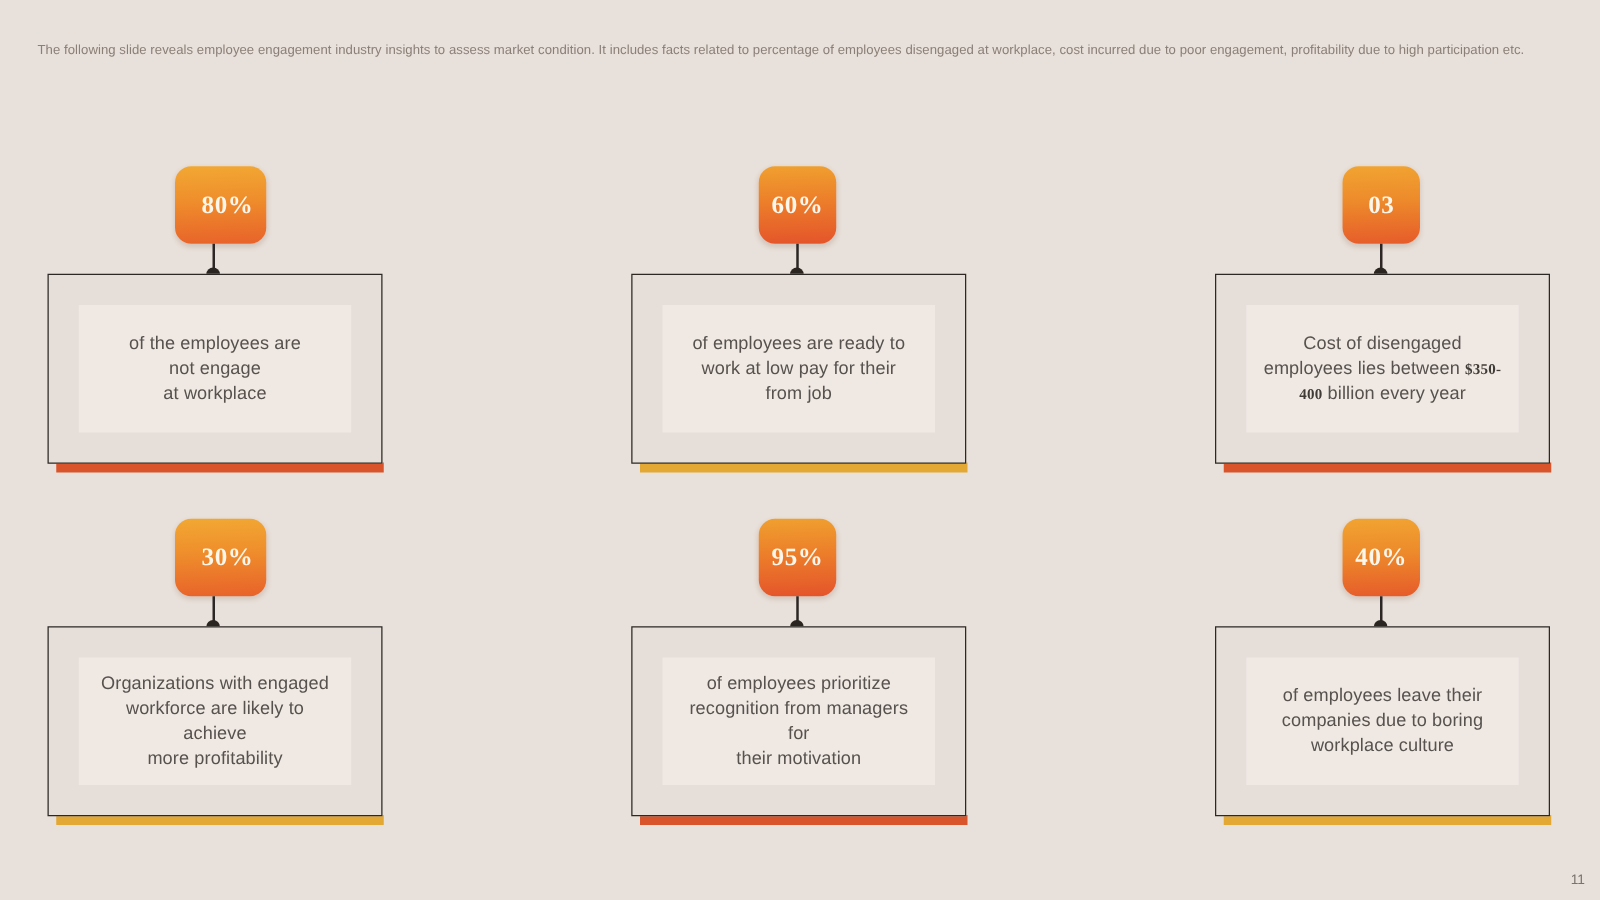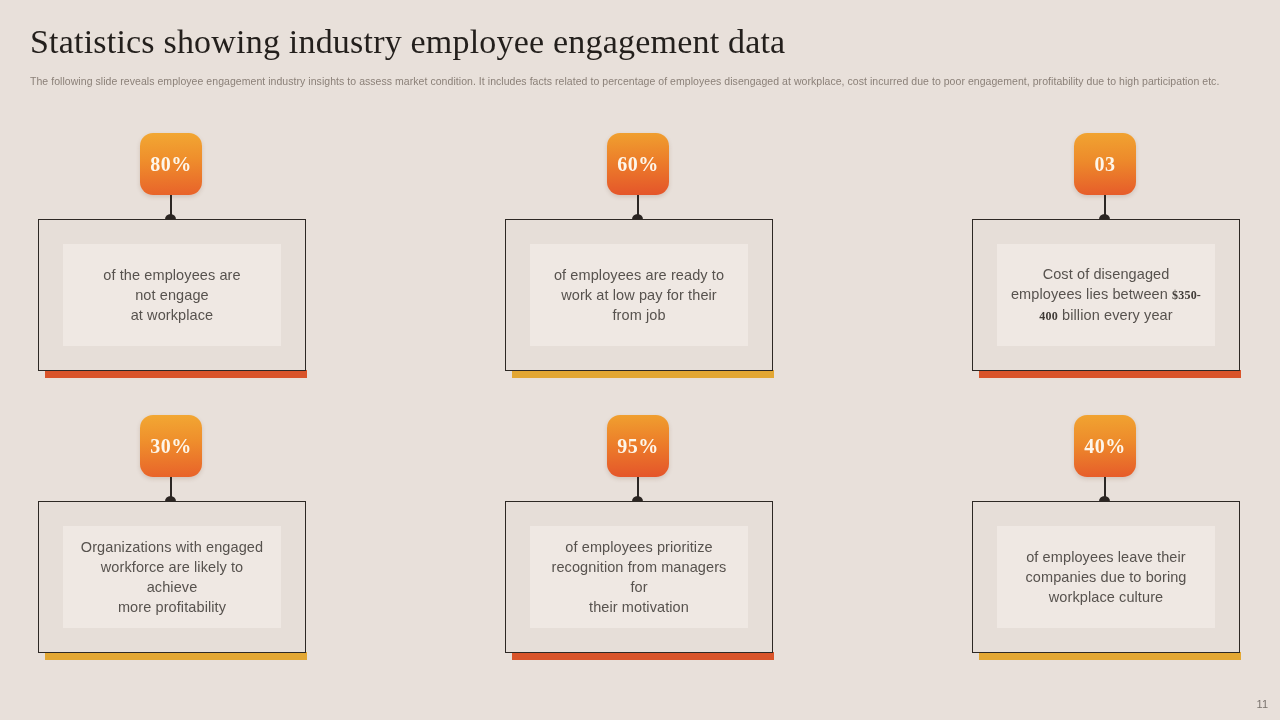--- a/index.html
+++ b/index.html
@@ -76,21 +76,21 @@
     top: 0;
     width: 62px;
     height: 62px;
     border-radius: 13px;
     left: 102px;
     display: flex;
     align-items: center;
     justify-content: center;
     box-shadow: 0 2px 4px rgba(120, 80, 55, 0.20);
   }
-  .badge-a { background: linear-gradient(178deg, #f2a833 0%, #ef8f2c 42%, #e8622a 100%); }
+  .badge-a { background: linear-gradient(178deg, #f2a833 0%, #ef8f2c 42%, #e8622a 100%); padding-left: 11px; }
   .badge-b { background: linear-gradient(178deg, #f0a02f 0%, #ec7c2a 48%, #e4542a 100%); }
   .badge-c { background: linear-gradient(178deg, #f1a431 0%, #ed8a2b 45%, #e65b2a 100%); }
   .badge-label {
     font-family: "Liberation Serif", serif;
     font-weight: bold;
     font-size: 20px;
     color: #fdf6ea;
     letter-spacing: 0.5px;
     line-height: 1;
   }
@@ -188,21 +188,20 @@
     color: #7a736d;
     margin-left: 40px;
   }
 </style>
 </head>
 <body>
 
 <div class="slide">
 
   <div class="header">
-    <h1 class="title">Statistics showing industry employee engagement data</h1>
     <p class="subtitle">The following slide reveals employee engagement industry insights to assess market condition. It includes facts related to percentage of employees disengaged at workplace, cost incurred due to poor engagement, profitability due to high participation etc.</p>
   </div>
 
   <div class="grid">
 
     <div class="row">
 
       <div class="cell c0">
         <div class="badge badge-a">
           <span class="badge-label">80%</span>

